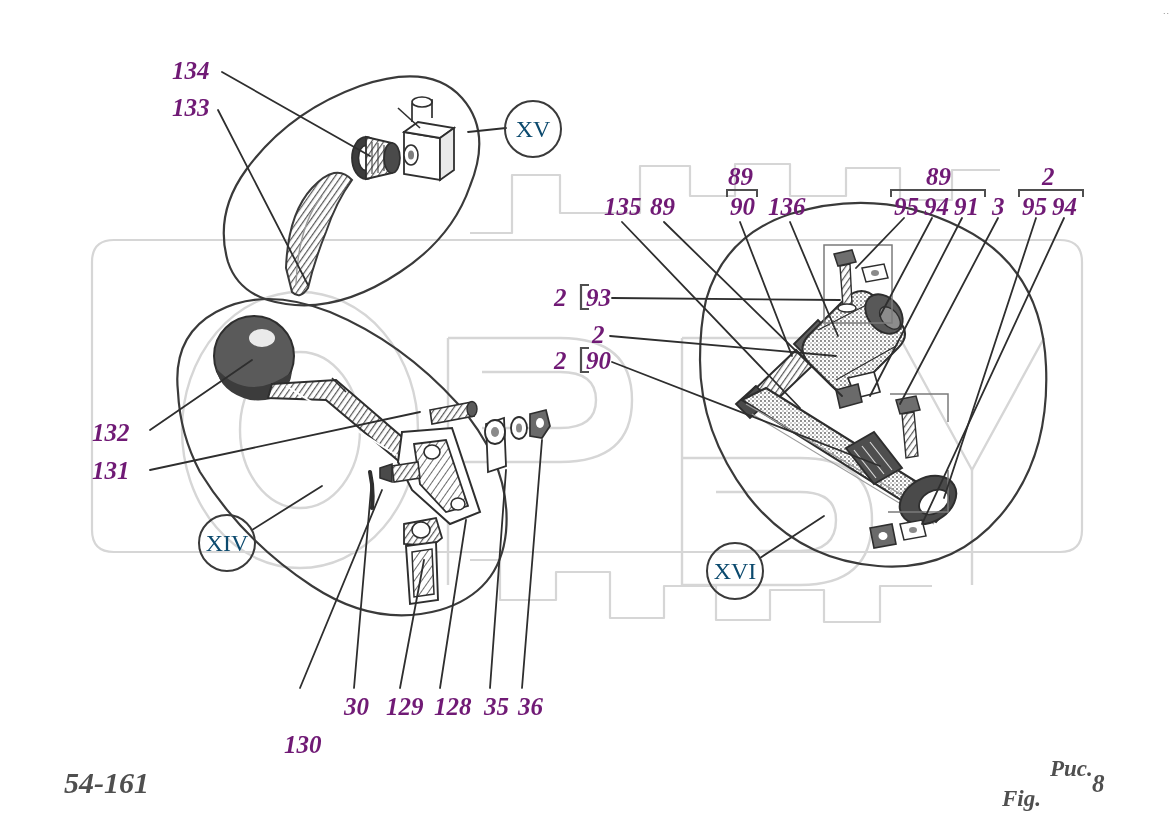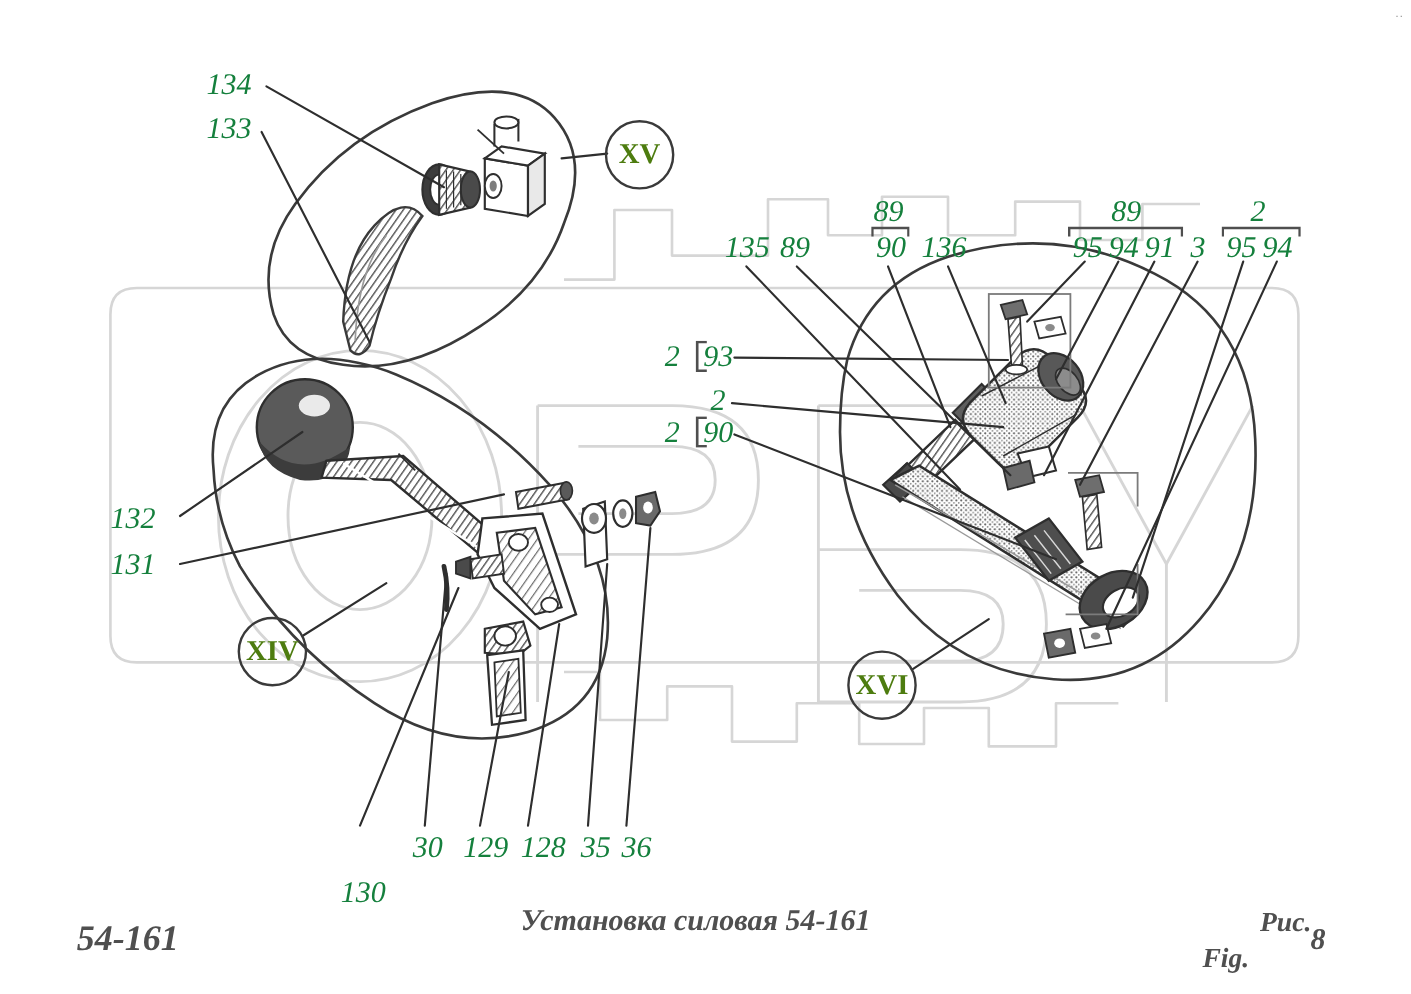--- a/index.html
+++ b/index.html
@@ -1,26 +1,26 @@
 <!DOCTYPE html>
 <html><head>
 <meta charset="utf-8">
 <style>
   html,body{margin:0;padding:0;background:#ffffff;}
   body{width:1176px;height:828px;position:relative;overflow:hidden;
        font-family:"Liberation Serif",serif;color:#4a4a4a;}
   #stage{position:absolute;left:0;top:0;width:1176px;height:828px;}
   svg.layer{position:absolute;left:0;top:0;width:1176px;height:828px;}
-  .lbl{position:absolute;font-style:italic;font-weight:normal;color:#15803d;
+  .lbl{position:absolute;font-style:italic;font-weight:bold;color:#701a75;
        white-space:nowrap;line-height:1;}
   .lbl.n{font-size:25px;}
   .circ{position:absolute;border:2.5px solid #3a3a3a;border-radius:50%;
         display:flex;align-items:center;justify-content:center;
         background:transparent;}
-  .circ span{font-weight:bold;font-size:24px;color:#4d7c0f;font-family:"Liberation Serif",serif;}
+  .circ span{font-weight:normal;font-size:24px;color:#0c4a6e;font-family:"Liberation Serif",serif;}
   .cap{position:absolute;font-style:italic;font-weight:bold;color:#4f4f4f;
        font-family:"Liberation Serif",serif;white-space:nowrap;}
   .cap.t1{font-size:25px;}
   .cap.t2{font-size:25px;}
   .cap.side{font-size:30px;}
   .cap.rf{font-size:23px;}
   .cap.num8{font-size:25px;font-style:italic;}
   .corner-dots{position:absolute;right:6px;top:6px;font-size:9px;color:#8a8a8a;
                letter-spacing:1px;font-family:"Liberation Sans",sans-serif;}
 </style>
@@ -333,19 +333,18 @@
     <span>XV</span>
   </div>
   <div class="circ" style="left:198px;top:514px;width:54px;height:54px;">
     <span>XIV</span>
   </div>
   <div class="circ" style="left:706px;top:542px;width:54px;height:54px;">
     <span>XVI</span>
   </div>
 
   <div class="cap side" style="left:64px;top:766px;">54-161</div>
-  <div class="cap t1" style="left:434px;top:754px;">Установка силовая 54-161</div>
   <div class="cap rf" style="left:1002px;top:756px;margin-left:48px;">Рис.</div>
   <div class="cap rf" style="left:1002px;top:786px;">Fig.</div>
   <div class="cap num8" style="left:1092px;top:770px;">8</div>
 
   <div class="corner-dots">..</div>
 </div>
 
 </body></html>

